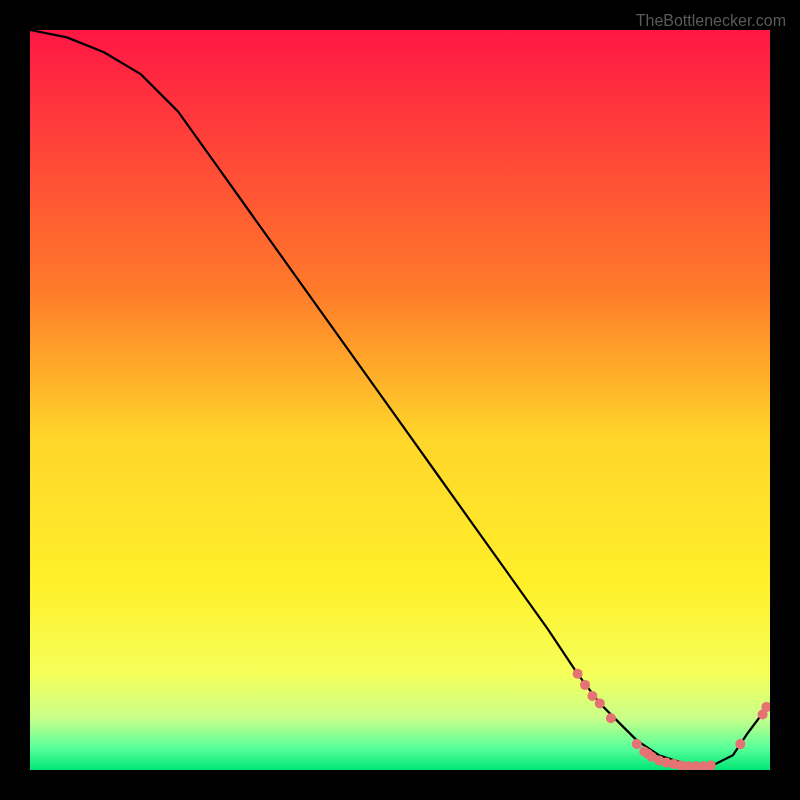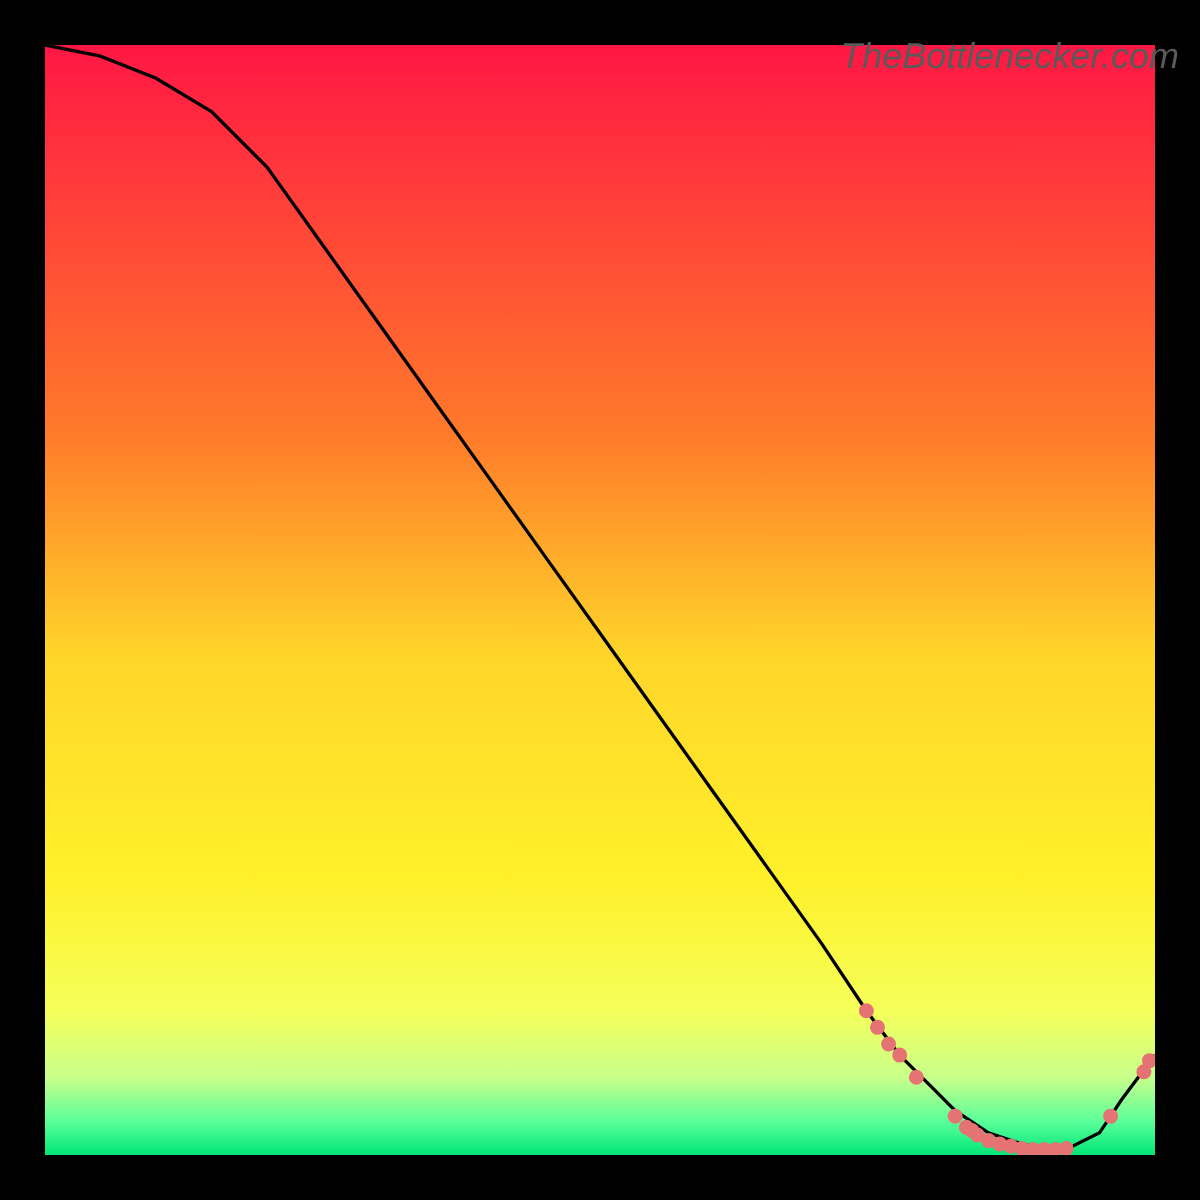--- a/index.html
+++ b/index.html
@@ -5,27 +5,26 @@
   * { margin: 0; padding: 0; box-sizing: border-box; }
   body {
     width: 800px;
     height: 800px;
     background: #000;
     position: relative;
     font-family: Arial, sans-serif;
   }
   .watermark {
     position: absolute;
-    top: 24px;
+    top: 12px;
     right: 14px;
     color: #5a5a5a;
-    font-size: 24px;
+    font-size: 16px;
     font-weight: 500;
     z-index: 10;
-    font-style: italic;
   }
   .plot-area {
     position: absolute;
     left: 30px;
     top: 30px;
     width: 740px;
     height: 740px;
   }
   .svg-layer {
     position: absolute;

